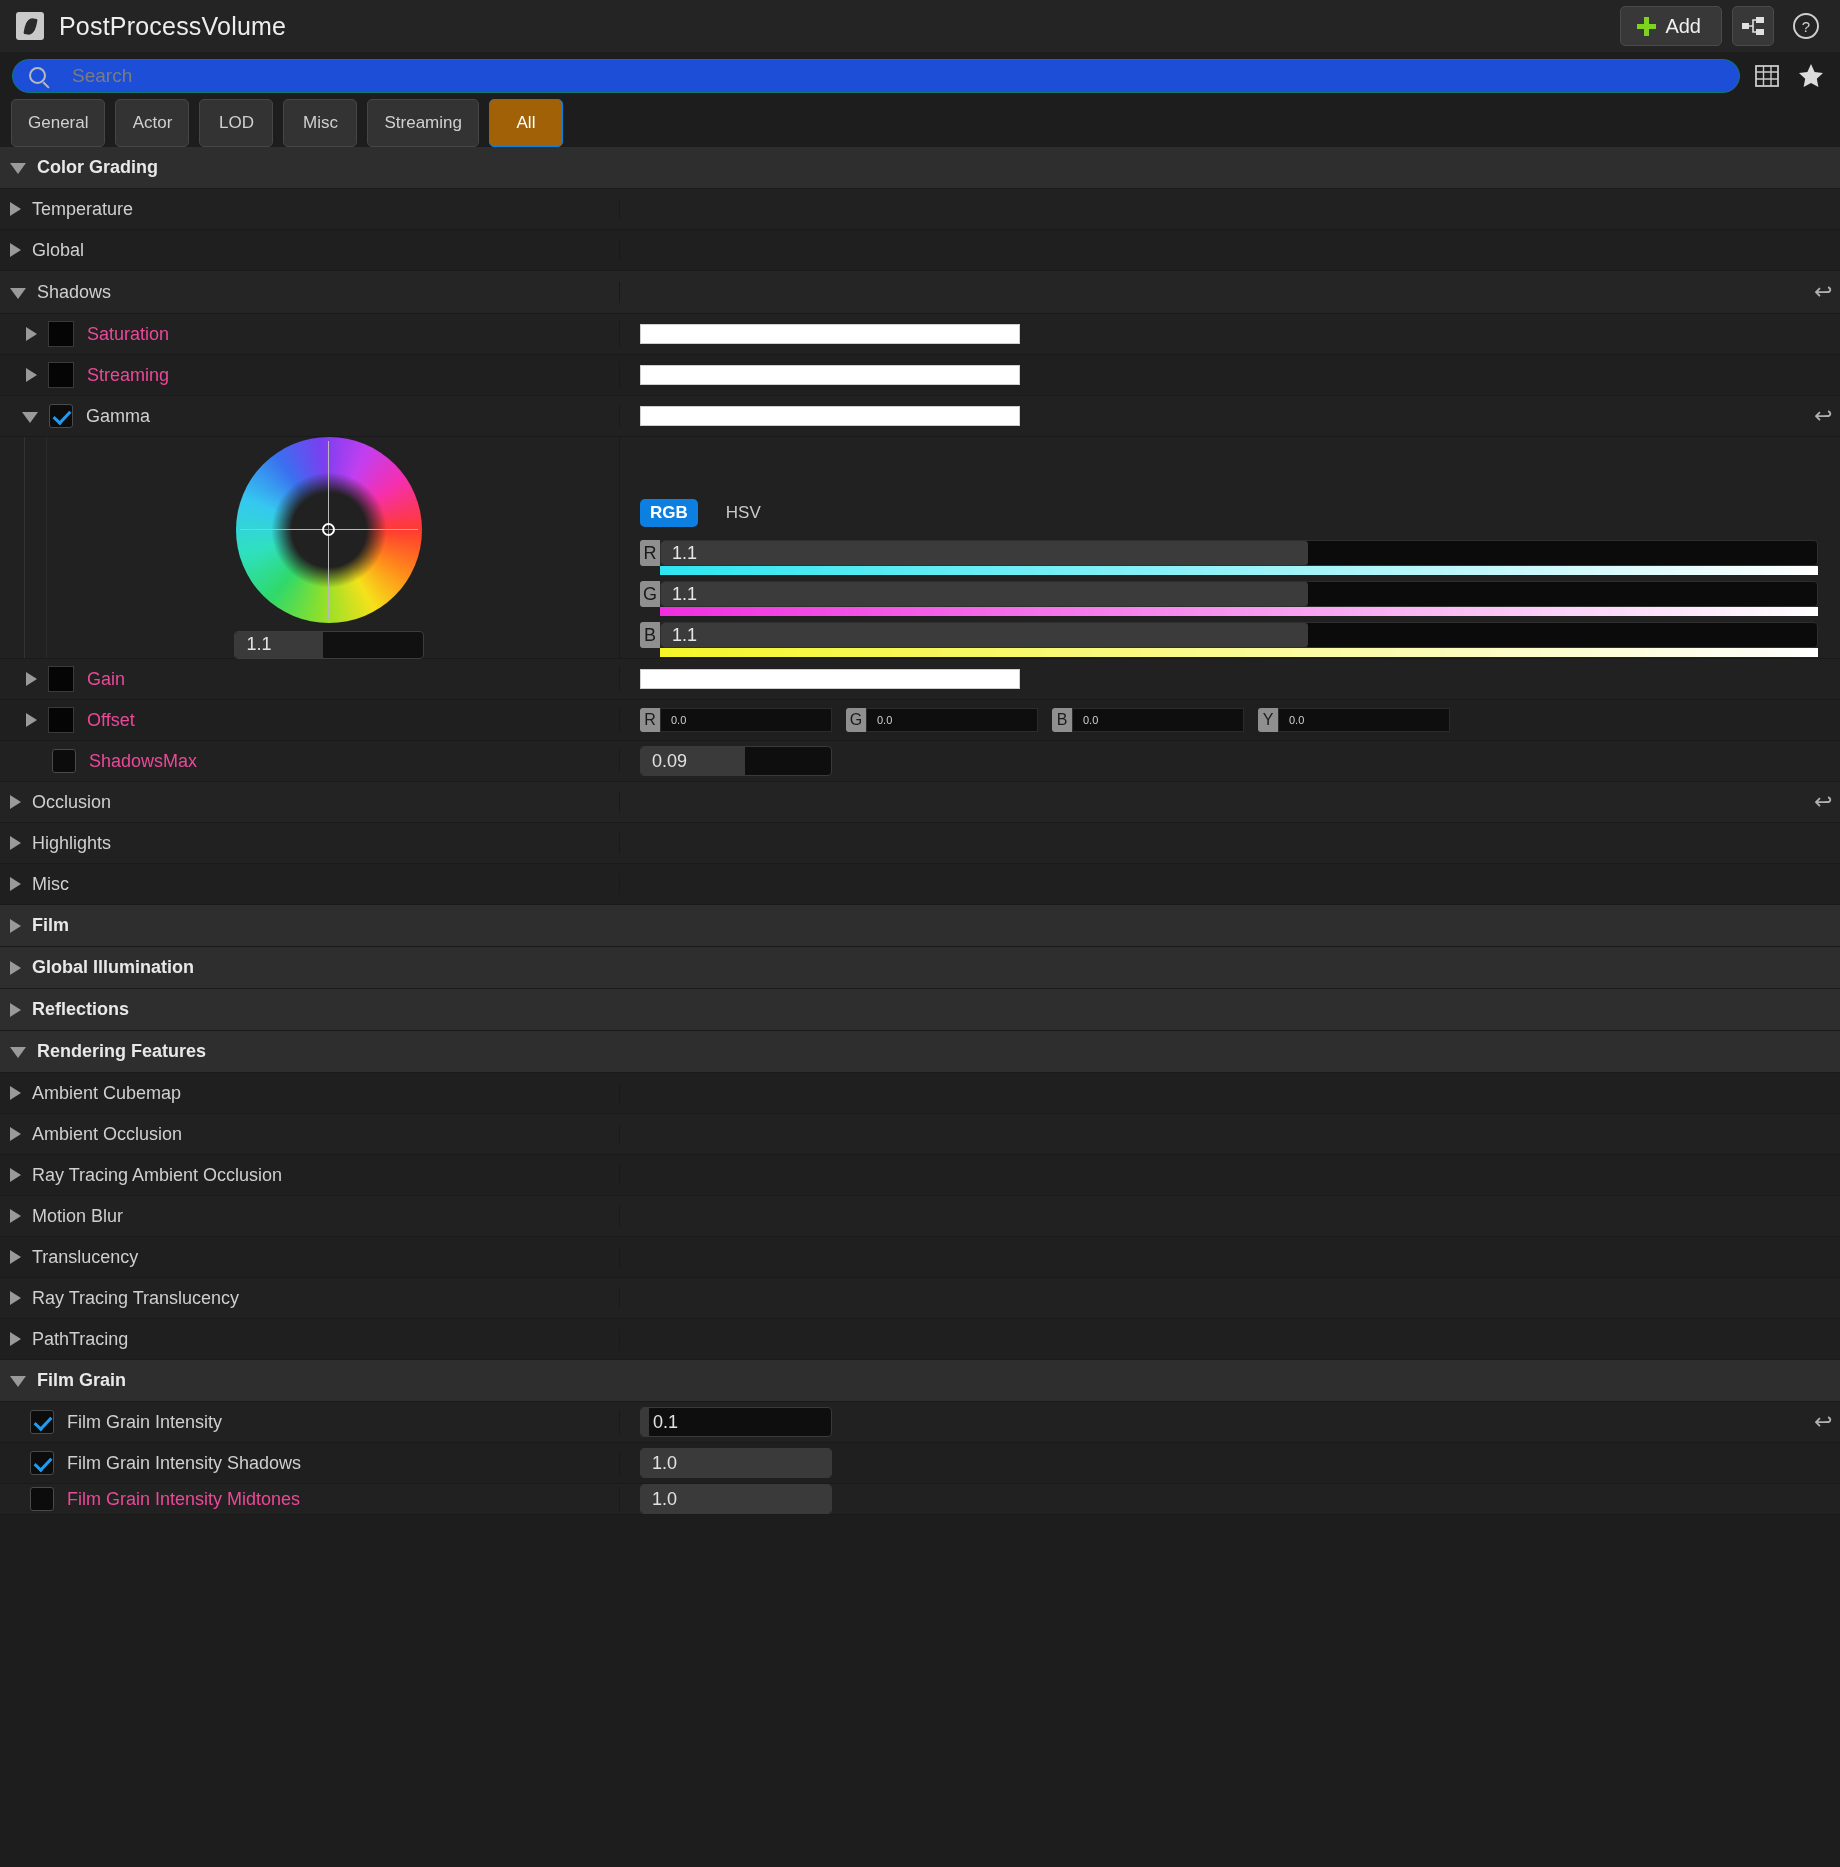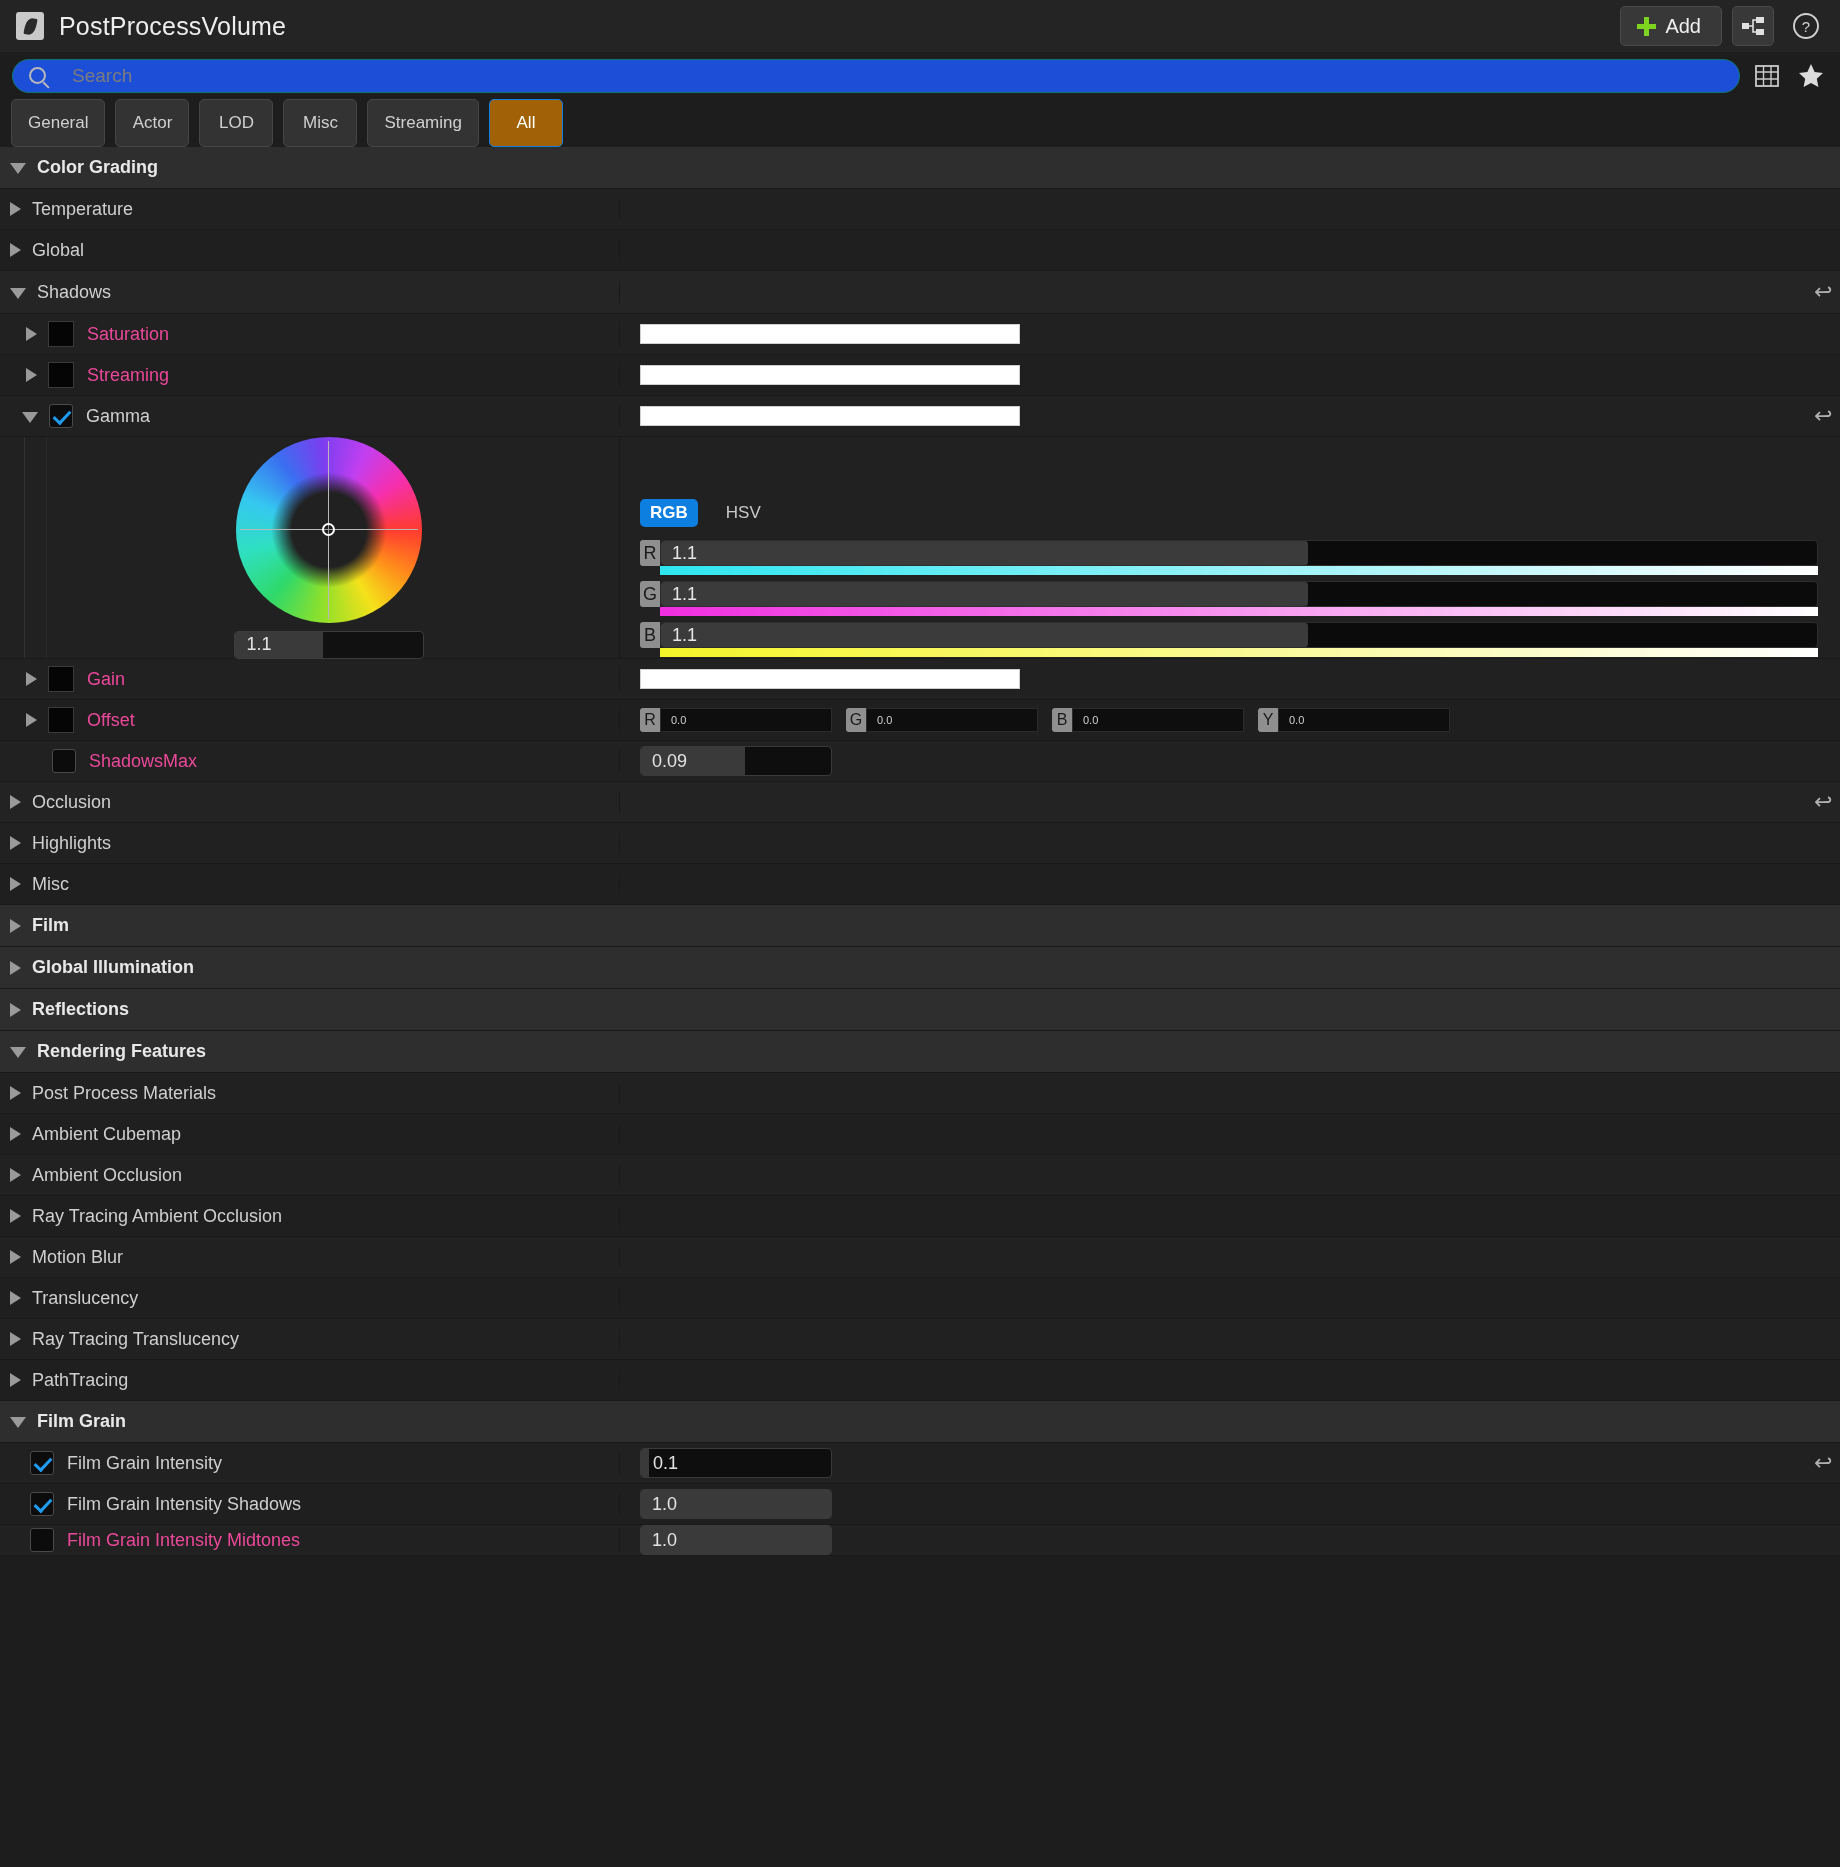--- a/index.html
+++ b/index.html
@@ -541,27 +541,20 @@
   </div>
 
   <div class="row cat">
     <div class="namecell" style="padding-left:10px">
       <span class="arrow open"></span>
       <span class="cat-label">Rendering Features</span>
     </div>
     <div class="valuecell"></div>
   </div>
 
-  <div class="row plain">
-    <div class="namecell" style="padding-left:10px">
-      <span class="arrow"></span>
-      <span class="lbl">Post Process Materials</span>
-    </div>
-      <div class="valuecell"></div>
-  </div>
   <div class="row plain2">
     <div class="namecell" style="padding-left:10px">
       <span class="arrow"></span>
       <span class="lbl">Ambient Cubemap</span>
     </div>
       <div class="valuecell"></div>
   </div>
   <div class="row plain">
     <div class="namecell" style="padding-left:10px">
       <span class="arrow"></span>

